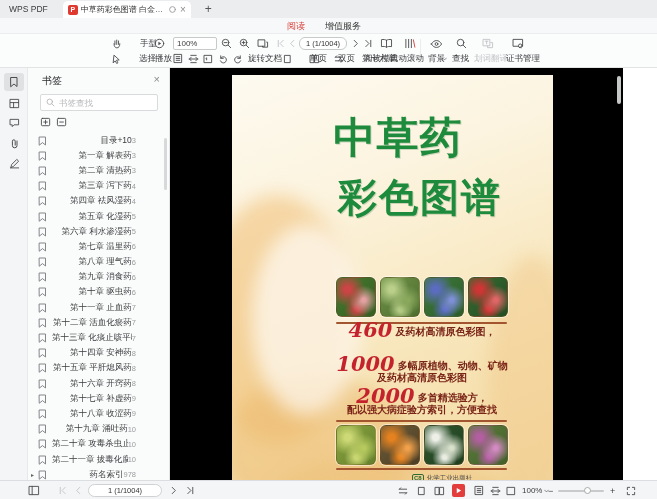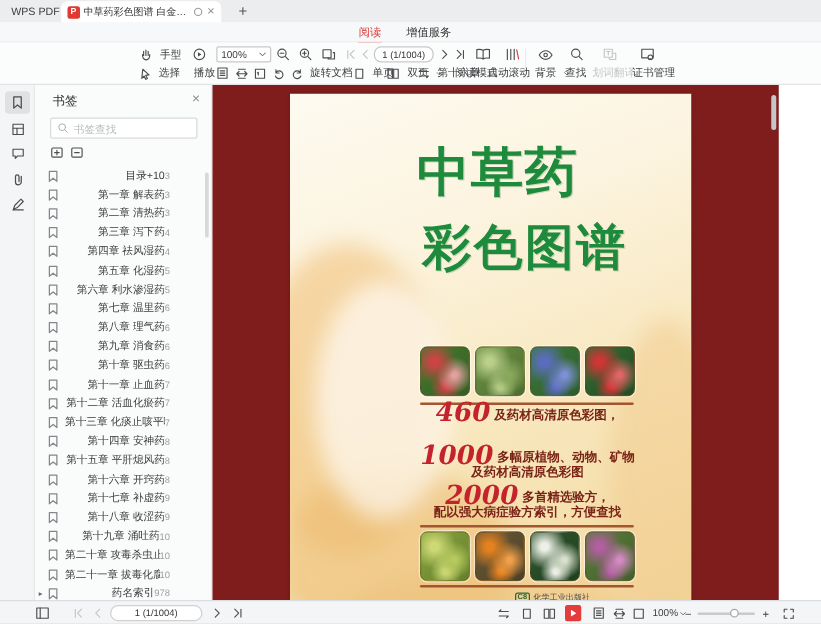--- a/index.html
+++ b/index.html
@@ -2,40 +2,40 @@
 <html><head>
 <meta charset="utf-8">
 <style>
   * { margin:0; padding:0; box-sizing:border-box; }
   html,body { width:657px; height:499px; overflow:hidden; }
   body { font-family:"Liberation Sans", sans-serif; font-size:9px; color:#3c3d3f; background:#e6e6e6; }
   .app { position:relative; width:657px; height:499px; background:#fff; overflow:hidden; }
 
   
   .titlebar { position:absolute; left:0; top:0; width:657px; height:18px; background:#ebedee; display:flex; align-items:flex-end; }
-  .appname { font-size:8.5px; color:#3b3c3e; padding:0 1px 4px 9px; }
+  .appname { font-size:8.5px; color:#3b3c3e; padding:0 15px 4px 9px; }
   .tab { position:relative; width:128px; height:17px; background:#fff; border-radius:5px 5px 0 0; display:flex; align-items:center; padding:0 5px; gap:3px; }
   .pdficon { width:10px; height:10px; background:#e0392f; color:#fff; border-radius:2px; font-size:7px; font-weight:bold; display:flex; align-items:center; justify-content:center; flex:0 0 auto; }
   .tabtitle { font-size:8px; color:#333; white-space:nowrap; overflow:hidden; text-overflow:ellipsis; flex:1; }
   .tabclose { color:#8b8c8e; font-size:10px; line-height:10px; flex:0 0 auto; }
   .newtab { font-size:12px; color:#55565a; margin:0 0 2px 14px; }
 
   
   .menubar { position:absolute; left:0; top:18px; width:657px; height:16px; background:#f7f8f9; border-bottom:1px solid #eceded; }
   .mleft { position:absolute; left:6px; top:0; height:16px; display:flex; align-items:center; gap:6px; }
   .mfile { font-size:9px; color:#333; }
   .mdiv { width:1px; height:10px; background:#dcdddf; }
   .mtabs { position:absolute; left:286px; top:0; height:16px; display:flex; gap:18px; align-items:center; }
   .mtab { font-size:9px; color:#333; position:relative; padding:2px 1px; }
   .mtab.active { color:#d9403a; }
   .mtab.active::after { content:""; position:absolute; left:0; right:0; bottom:-1px; height:2px; background:#d9403a; border-radius:1px; }
 
   
   .toolbar { position:absolute; left:0; top:34px; width:657px; height:34px; background:#fbfcfc; border-bottom:1px solid #e2e3e5; }
-  .tbi { position:absolute; height:13px; display:flex; align-items:center; gap:6px; font-size:8.5px; color:#3c3d3f; white-space:nowrap; }
+  .tbi { position:absolute; height:13px; display:flex; align-items:center; gap:18px; font-size:8.5px; color:#3c3d3f; white-space:nowrap; }
   .r1 { top:3px; } .r2 { top:18px; }
   .ic { stroke:#4b4c4e; fill:none; stroke-width:1; stroke-linecap:round; stroke-linejoin:round; display:block; }
   .icg { stroke:#c3c4c6; }
   .graytxt { color:#c3c4c6; }
   .selbox { width:44px; height:13px; background:#fff; border:1px solid #c8c9cb; border-radius:2px; display:flex; align-items:center; justify-content:space-between; padding:0 3px; font-size:8px; }
   .pginput { width:48px; height:13px; background:#fff; border:1px solid #c8c9cb; border-radius:6px; font-size:7.5px; text-align:center; color:#333; font-family:"Liberation Sans", sans-serif; }
   .tb-divider { position:absolute; left:420px; top:5px; width:1px; height:24px; background:#ebecee; }
 
   
   .strip { position:absolute; left:0; top:68px; width:28px; height:412px; background:#f4f5f6; border-right:1px solid #e7e8e9; }
@@ -50,21 +50,21 @@
   .ptools { position:absolute; left:12px; top:49px; display:flex; gap:4px; }
   .bm-list { position:absolute; left:0; top:65px; width:138px; }
   .bm-row { height:15.2px; display:flex; align-items:center; padding-left:3px; }
   .bm-arrow { width:7px; font-size:6px; color:#666; flex:0 0 auto; }
   .bmic { stroke:#85868a; flex:0 0 auto; }
   .bm-title { font-size:8.5px; color:#3a3b3d; margin-left:5px; flex:1; white-space:nowrap; overflow:hidden;text-align:right; }
   .bm-page { font-size:7.5px; color:#9b9c9e; margin-right:30px; flex:0 0 auto; }
   .pscroll { position:absolute; right:2px; top:70px; width:3px; height:52px; background:#d7d8d9; border-radius:2px; }
 
   
-  .docarea { position:absolute; left:170px; top:68px; width:453px; height:412px; background:#7f1d1d; overflow:hidden; }
+  .docarea { position:absolute; left:170px; top:68px; width:453px; height:412px; background:#000000; overflow:hidden; }
   .docscroll { position:absolute; right:2px; top:8px; width:4px; height:28px; background:#c6c7c8; border-radius:2px; }
   .page { position:absolute; left:62px; top:7px; width:321px; height:410px; background:
       linear-gradient(160deg,#fdfaf0 0%, #fcf4e0 28%, #f8e7bd 62%, #f3d89e 100%);
       box-shadow:0 0 4px rgba(0,0,0,.25); overflow:hidden; }
   .blob { position:absolute; border-radius:50%; filter:blur(9px); }
   .b1 { left:-30px; top:120px; width:150px; height:250px; background:rgba(240,190,115,.55); }
   .b2 { left:-10px; top:300px; width:190px; height:150px; background:rgba(236,183,105,.5); }
   .b3 { right:-25px; top:180px; width:90px; height:250px; background:rgba(242,202,140,.5); }
   .b4 { left:20px; top:150px; width:110px; height:190px; background:rgba(255,255,255,.65); }
   .b5 { left:40px; top:380px; width:240px; height:90px; background:rgba(238,190,120,.45); }

